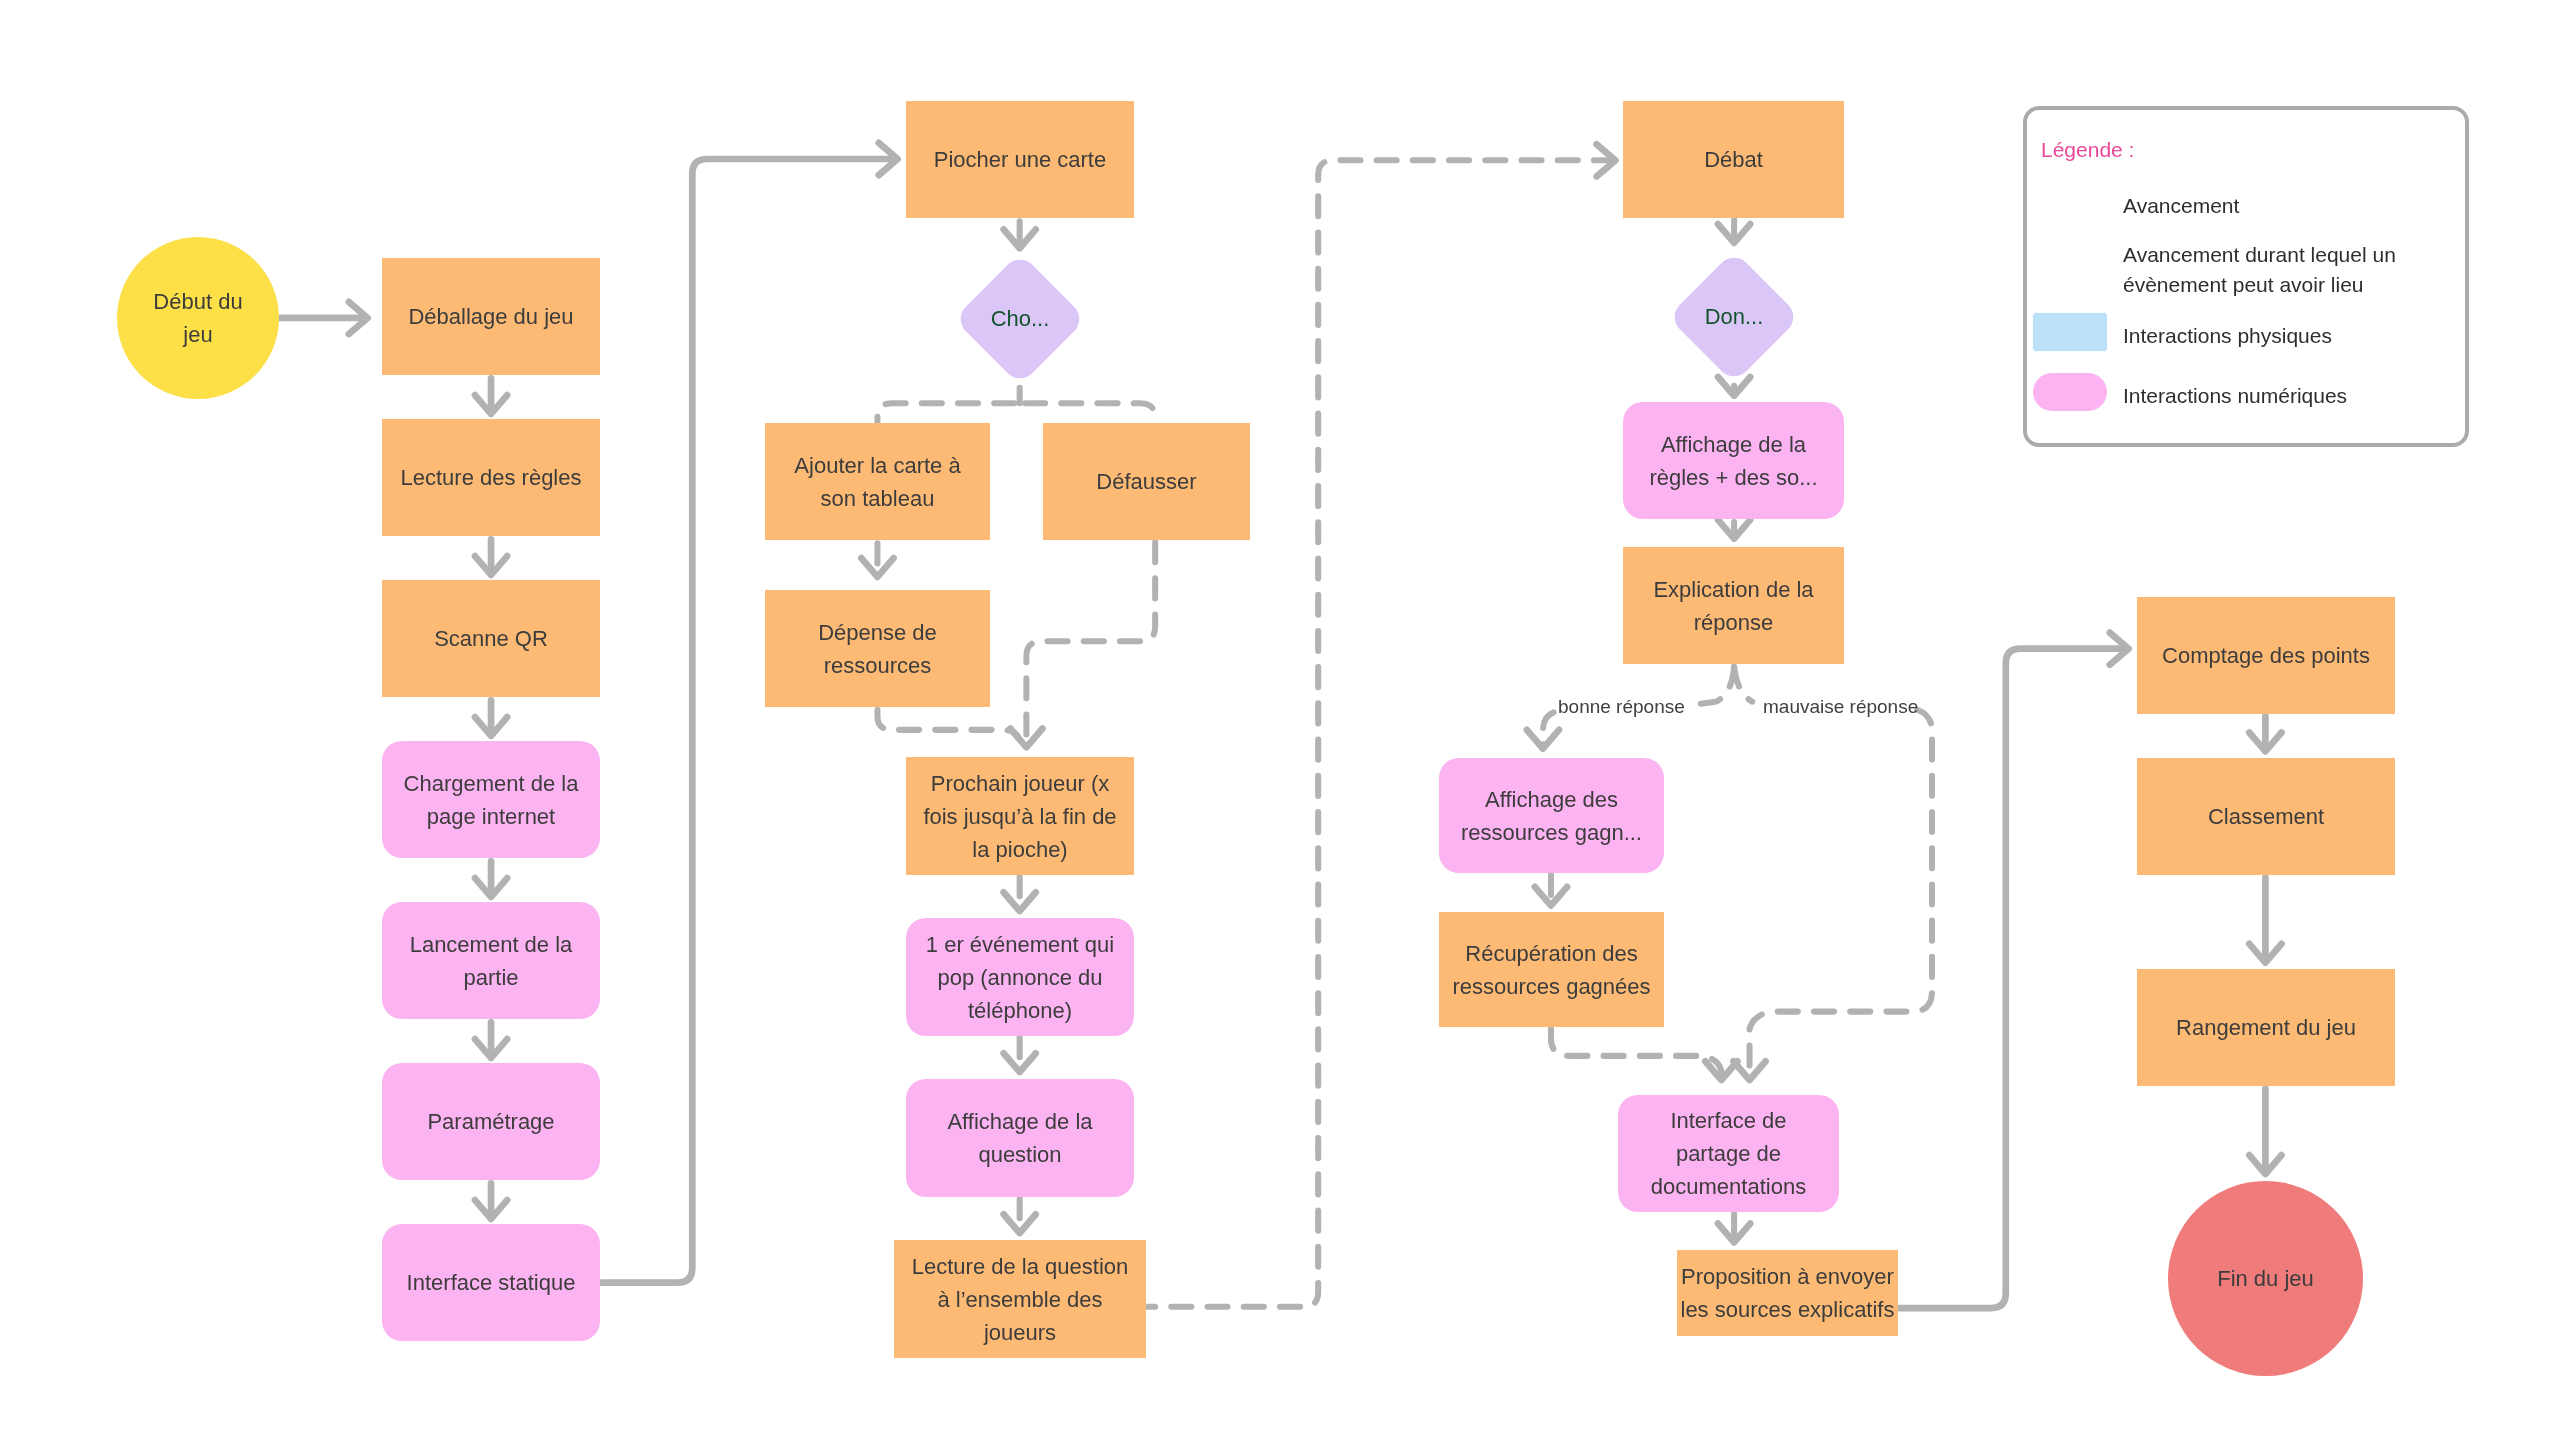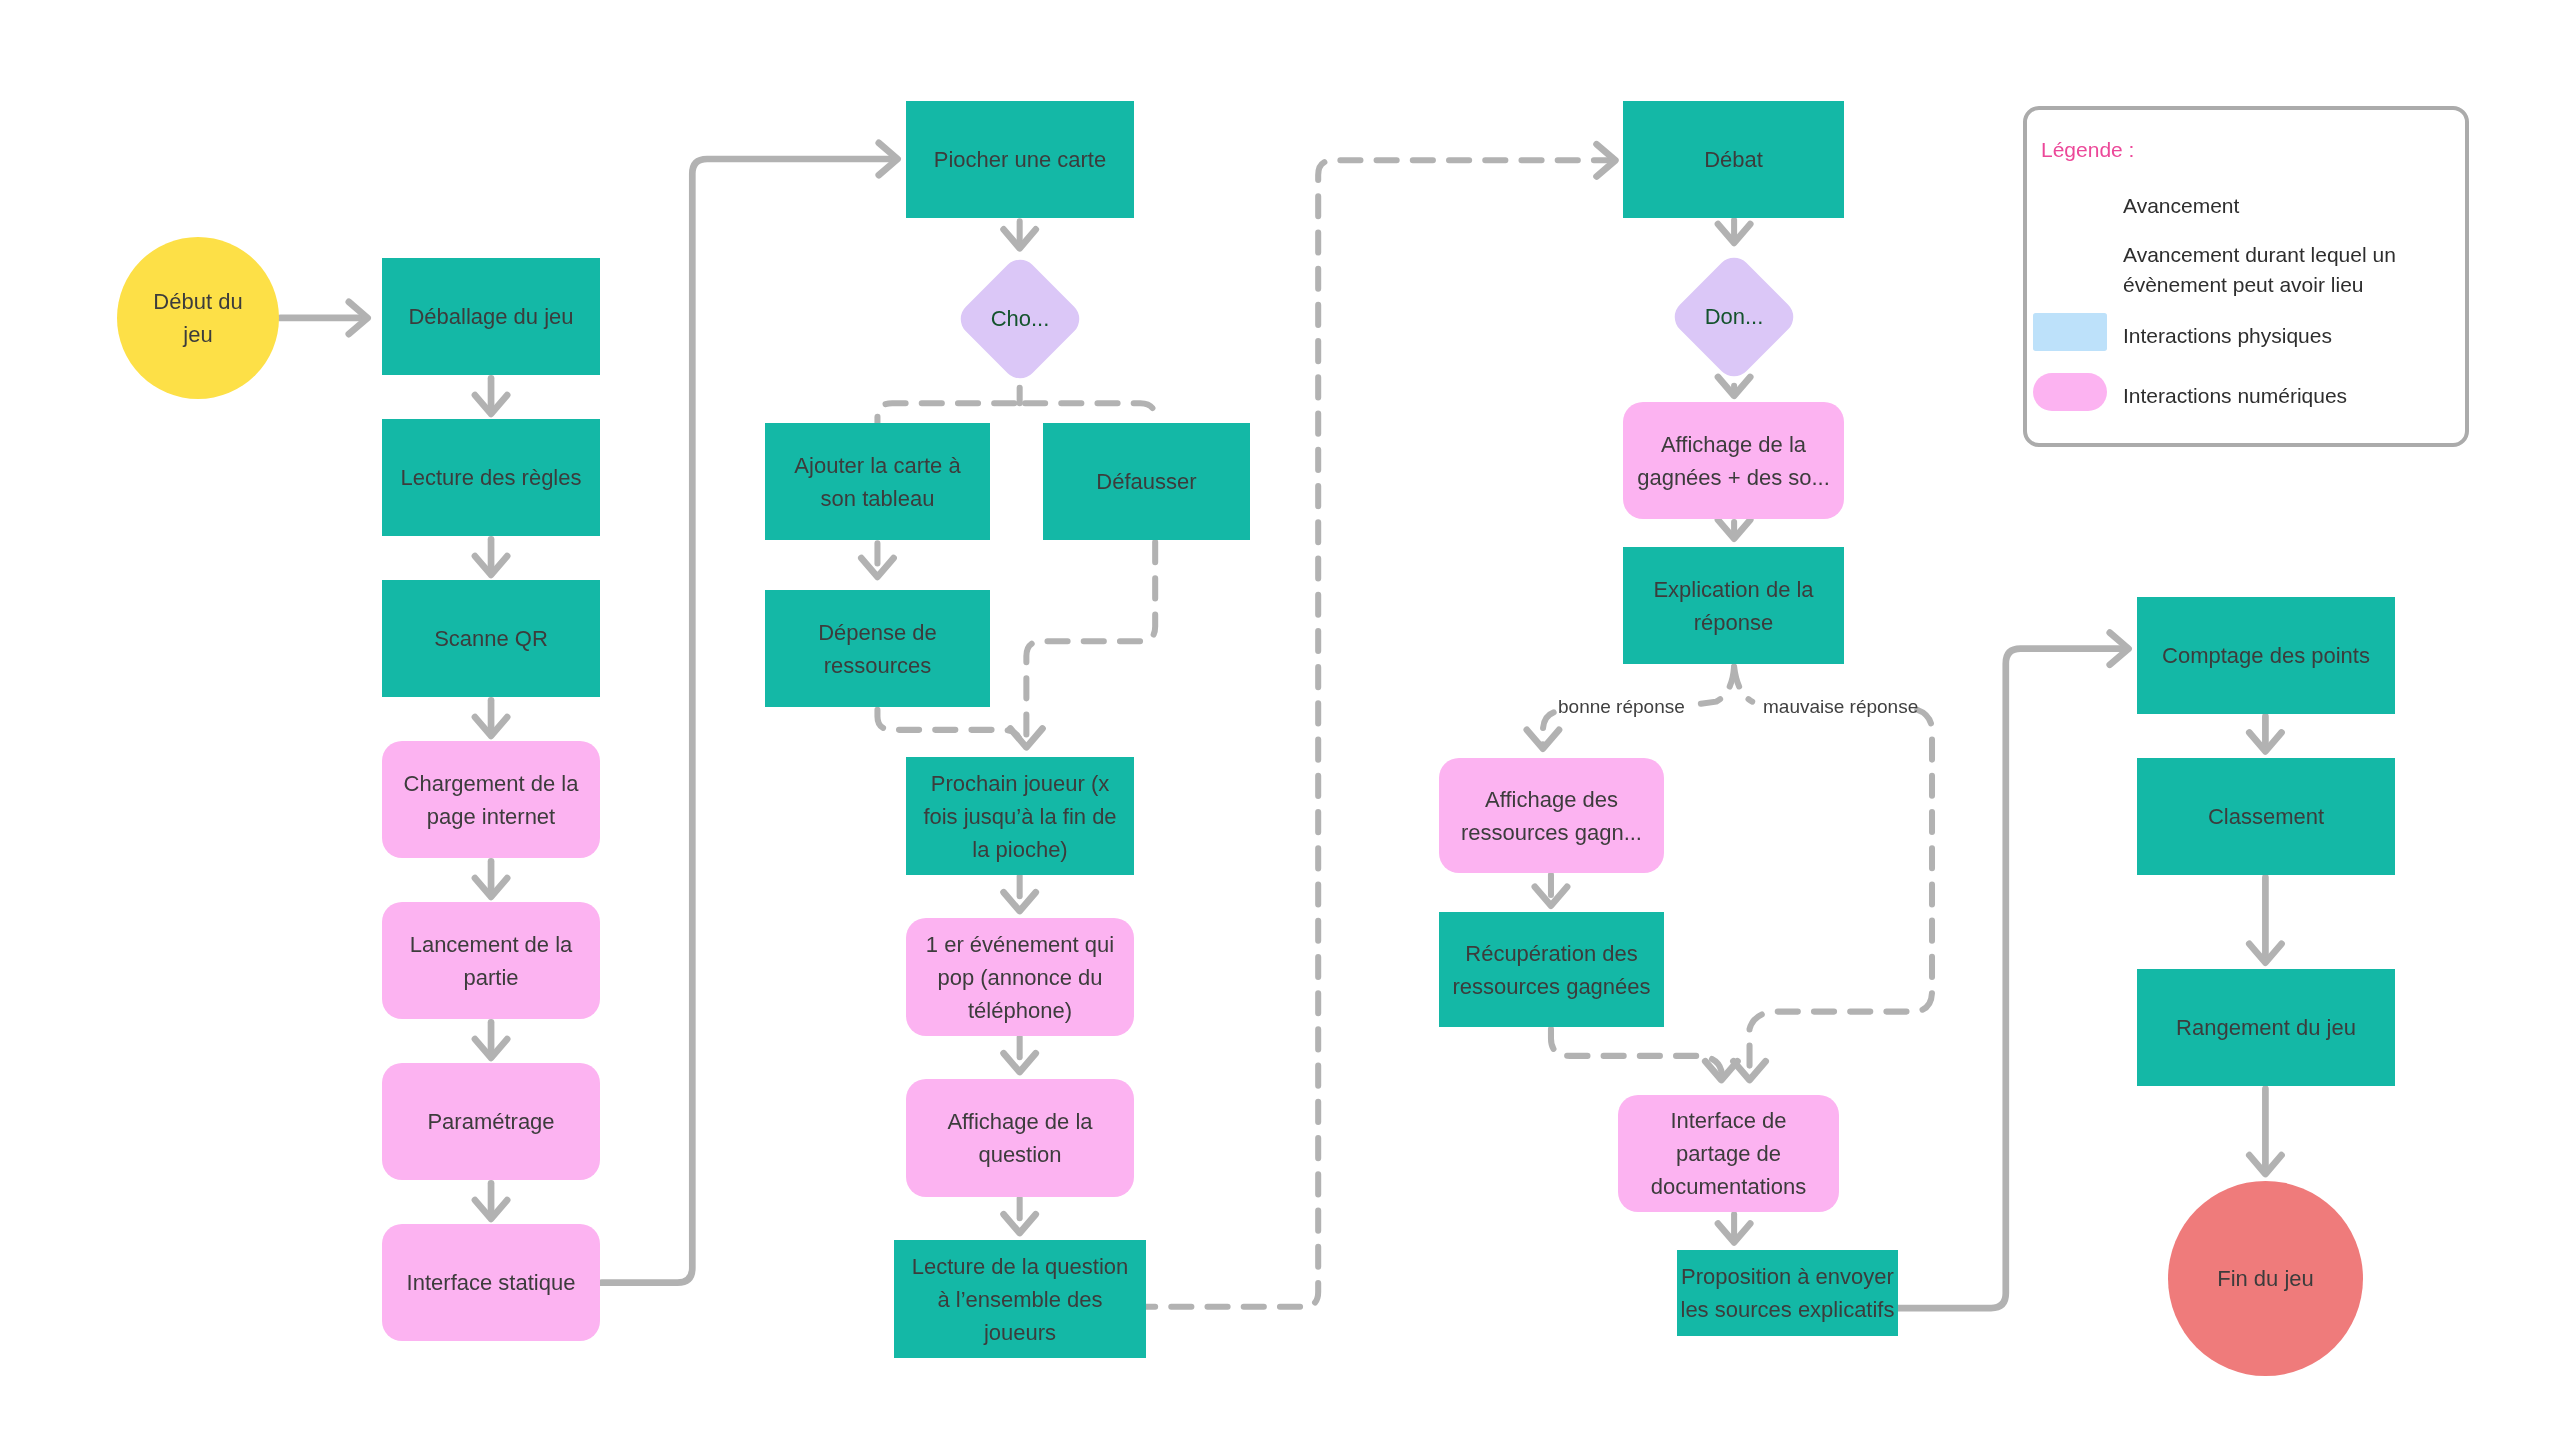--- a/index.html
+++ b/index.html
@@ -6,21 +6,21 @@
   body{
     position:relative;width:2576px;height:1449px;overflow:hidden;
     font-family:"Liberation Sans", sans-serif;
   }
   #edges{position:absolute;left:0;top:0;width:2576px;height:1449px;pointer-events:none;}
   .node{
     position:absolute;display:flex;align-items:center;justify-content:center;
     text-align:center;font-size:22px;line-height:1.5;color:#3c3c3c;
     box-sizing:border-box;padding:0 9.4px;
   }
-  .physical{background:#14b8a6;}
+  .physical{background:#fdba74;}
   .digital{background:#FCB3F1;border-radius:20px;}
   .ellipse{border-radius:50%;padding:0 20px;}
   .start{background:#fde047;}
   .end{background:#EF7B7B;}
   .diamond{
     position:absolute;background:#DBC7F7;border-radius:17.4px;
     transform:rotate(45deg);
   }
   .diamond-label{
     position:absolute;display:flex;align-items:center;justify-content:center;
@@ -112,21 +112,21 @@
 <div class="node physical" style="left:1043px;top:423px;width:207px;height:117px">Défausser</div>
 <div class="node physical" style="left:765px;top:590px;width:225px;height:117px">Dépense de ressources</div>
 <div class="node physical" style="left:906px;top:757px;width:228px;height:118px">Prochain joueur (x fois jusqu’à la fin de la pioche)</div>
 <div class="node digital" style="left:906px;top:918px;width:228px;height:118px">1 er événement qui pop (annonce du téléphone)</div>
 <div class="node digital" style="left:906px;top:1079px;width:228px;height:118px">Affichage de la question</div>
 <div class="node physical" style="left:894px;top:1240px;width:252px;height:118px">Lecture de la question à l’ensemble des joueurs</div>
 
 <div class="node physical" style="left:1623px;top:101px;width:221px;height:117px">Débat</div>
 <div class="diamond" style="left:1687px;top:270px;width:94px;height:94px"></div>
 <div class="diamond-label" style="left:1687px;top:270px;width:94px;height:94px">Don...</div>
-<div class="node digital" style="left:1623px;top:402px;width:221px;height:117px">Affichage de la gagnées + des so...</div>
+<div class="node digital" style="left:1623px;top:402px;width:221px;height:117px">Affichage de la règles + des so...</div>
 <div class="node physical" style="left:1623px;top:547px;width:221px;height:117px">Explication de la réponse</div>
 <div class="edge-label" style="left:1558px;top:696px">bonne réponse</div>
 <div class="edge-label" style="left:1763px;top:696px">mauvaise réponse</div>
 <div class="node digital" style="left:1439px;top:758px;width:225px;height:115px">Affichage des ressources gagn...</div>
 <div class="node physical" style="left:1439px;top:912px;width:225px;height:115px">Récupération des ressources gagnées</div>
 <div class="node digital" style="left:1618px;top:1095px;width:221px;height:117px;padding:0 27px">Interface de partage de documentations</div>
 <div class="node physical" style="left:1677px;top:1250px;width:221px;height:86px;padding:0 0">Proposition à envoyer les sources explicatifs</div>
 
 <div class="node physical" style="left:2137px;top:597px;width:258px;height:117px">Comptage des points</div>
 <div class="node physical" style="left:2137px;top:758px;width:258px;height:117px">Classement</div>

